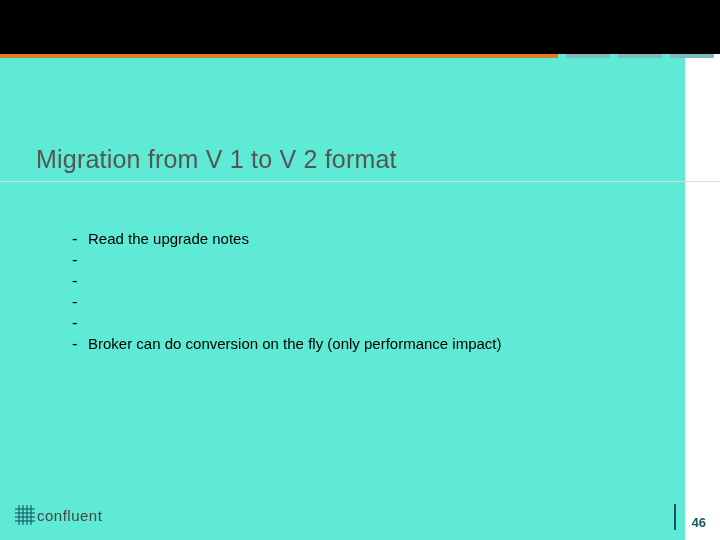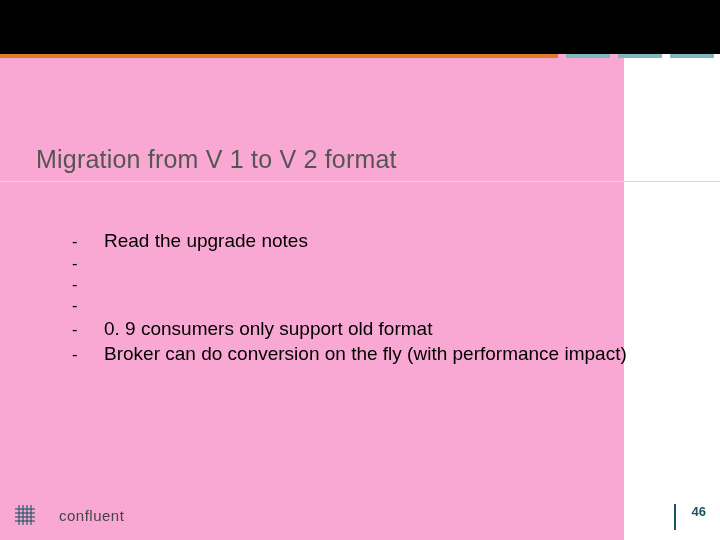--- a/index.html
+++ b/index.html
@@ -1,37 +1,37 @@
 <!DOCTYPE html>
 <html><head>
 <meta charset="utf-8">
 <style>
   * { margin: 0; padding: 0; box-sizing: border-box; }
   html, body { width: 720px; height: 540px; font-family: Arial, Helvetica, sans-serif; background: #fff; overflow: hidden; }
-  .slide { width: 624px; height: 540px; position: relative; background: #f9a8d4; }
+  .slide { width: 685px; height: 540px; position: relative; background: #5eead4; }
   .top-black { position: absolute; top: 0; left: 0; width: 720px; height: 54px; background: #000; }
   .orange-rule { position: absolute; top: 54px; left: 0; width: 558px; height: 4px; background: #e07b2a; }
   .teal-seg1 { position: absolute; top: 54px; left: 566px; width: 44px; height: 4px; background: #7fb9bd; }
   .teal-seg2 { position: absolute; top: 54px; left: 618px; width: 44px; height: 4px; background: #7fb9bd; }
   .teal-seg3 { position: absolute; top: 54px; left: 670px; width: 44px; height: 4px; background: #7fb9bd; }
 
   .title { position: absolute; top: 145px; left: 36px; font-size: 25px; color: #555; font-weight: 400; letter-spacing: 0.2px; }
   .title-underline { position: absolute; top: 181px; left: 0; width: 720px; height: 1px; background: #d9d9d9; }
 
   .bullets { position: absolute; top: 229px; left: 72px; width: 600px; }
   .bullet { display: flex; align-items: baseline; margin-bottom: 2px; }
   .bullet .dash { width: 16px; flex-shrink: 0; color: #000; font-size: 16.5px; }
-  .bullet .text { color: #000; font-size: 19px; line-height: 1.22; margin-left: 16px; }
+  .bullet .text { color: #000; font-size: 15px; line-height: 1.22; }
 
   .footer { position: absolute; left: 0; bottom: 0; width: 720px; height: 50px; }
-  .logo { position: absolute; left: 14px; bottom: 14px; display: flex; align-items: center; gap: 23px; }
+  .logo { position: absolute; left: 14px; bottom: 14px; display: flex; align-items: center; gap: 1px; }
   .logo-mark { width: 22px; height: 22px; position: relative; }
   .logo-mark svg { display: block; }
   .logo-text { font-size: 15px; color: #444; letter-spacing: 0.5px; font-weight: 400; }
-  .page-block { position: absolute; right: 14px; bottom: 10px; display: flex; align-items: flex-start; gap: 16px; }
+  .page-block { position: absolute; right: 14px; bottom: 10px; display: flex; align-items: flex-end; gap: 16px; }
   .page-divider { width: 2px; height: 26px; background: #1a5562; }
   .page-num { font-size: 13px; color: #1a5562; font-weight: 600; }
 </style>
 </head>
 <body>
 
 <div class="slide">
   <div class="top-black"></div>
   <div class="orange-rule"></div>
   <div class="teal-seg1"></div>
@@ -50,25 +50,24 @@
       <span class="dash">-</span>
     </div>
     <div class="bullet">
       <span class="dash">-</span>
     </div>
     <div class="bullet">
       <span class="dash">-</span>
     </div>
     <div class="bullet">
       <span class="dash">-</span>
-      <span class="text">0. 9 consumers only support old format</span>
     </div>
     <div class="bullet">
       <span class="dash">-</span>
-      <span class="text">Broker can do conversion on the fly (with performance impact)</span>
+      <span class="text">Broker can do conversion on the fly (only performance impact)</span>
     </div>
   </div>
 
   <div class="footer">
     <div class="logo">
       <span class="logo-mark">
         <svg width="22" height="22" viewBox="0 0 22 22">
           <g stroke="#1a5562" stroke-width="1.1" fill="none">
             <line x1="1" y1="5" x2="21" y2="5"></line>
             <line x1="1" y1="9" x2="21" y2="9"></line>

